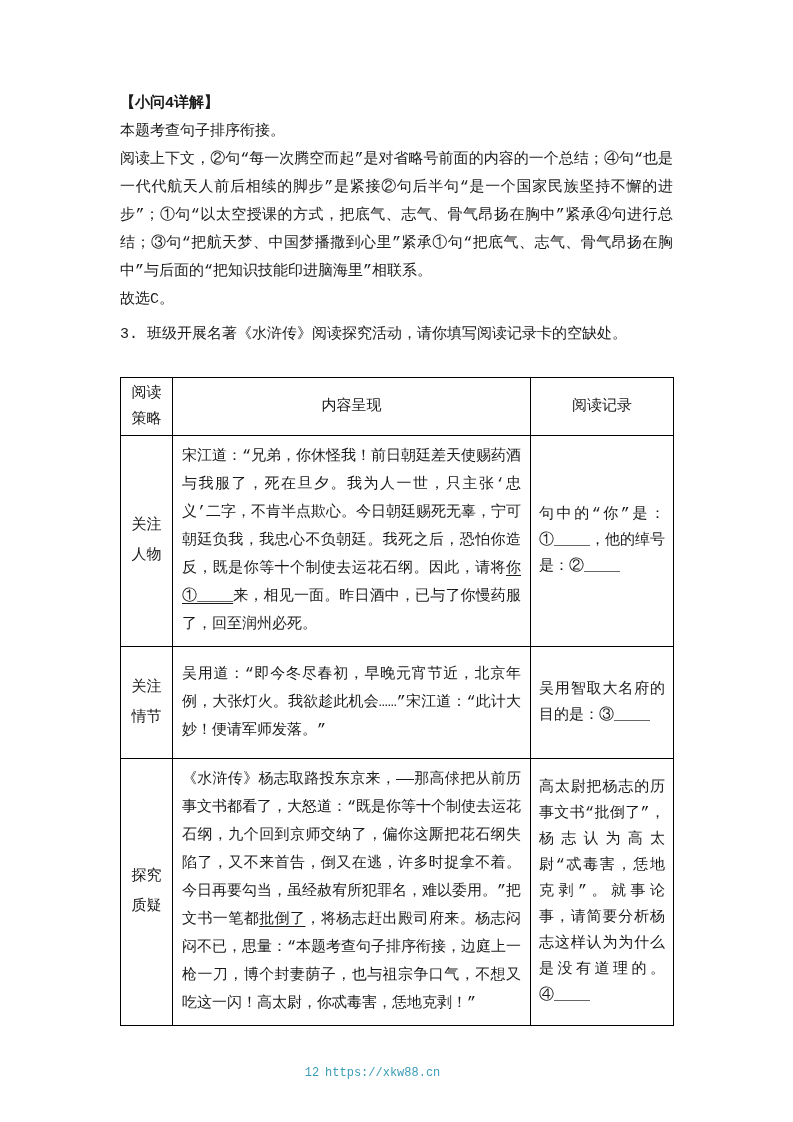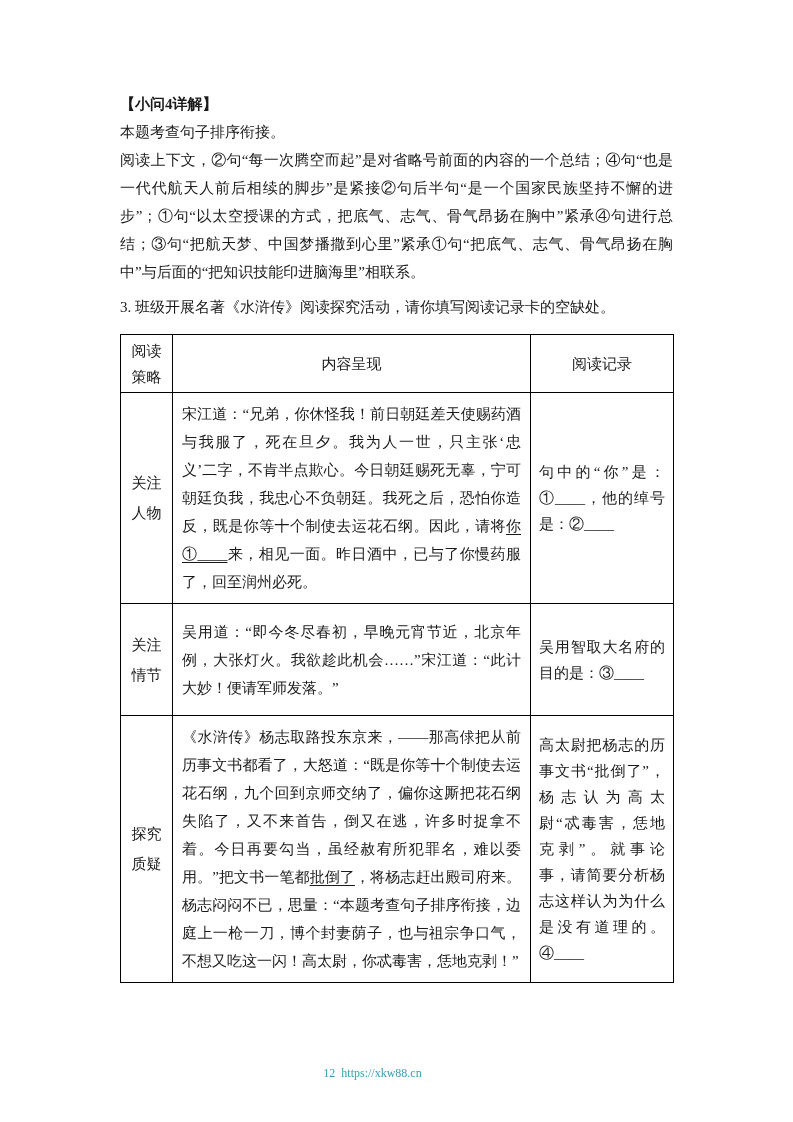--- a/index.html
+++ b/index.html
@@ -4,31 +4,31 @@
 <style>
   * { margin:0; padding:0; box-sizing:border-box; }
   html,body { background:#ffffff; }
   body {
     width:793px; height:1122px;
     font-family:"Liberation Serif","DejaVu Serif",serif;
     color:#1a1a1a;
     position:relative;
     overflow:hidden;
   }
-  .page { position:relative; width:745px; height:1122px; background:#fff; }
+  .page { position:relative; width:745px; height:1122px; background:#fff;font-family:Liberation Mono, monospace; }
   .content { position:absolute; left:120px; top:90px; width:553px; font-size:15px; }
 
   .h-detail { font-weight:bold; line-height:28px; }
   .line     { line-height:28px; }
   .para     { line-height:28px; text-align:justify; text-justify:inter-ideograph; }
   .question { line-height:28px; margin-top:7px; }
 
   table.rec-table {
     border-collapse:collapse; table-layout:fixed;
-    width:553px; margin-top:13px; font-size:15px;
+    width:553px; margin-top:28px; font-size:15px;
   }
   table.rec-table td { border:1px solid #000; vertical-align:middle; }
   .col-strategy { width:52px; }
   .col-content  { width:358px; }
   .col-record   { width:143px; }
 
   td.th { text-align:center; height:58px; line-height:26px; white-space:pre-line; }
   td.strategy-cell { text-align:center; white-space:pre-line; line-height:30px; }
   td.content-cell  { padding:7px 9px;  line-height:28px; text-align:justify; text-justify:inter-ideograph; }
   td.record-cell   { padding:7px 8px;  line-height:26px; text-align:justify; text-justify:inter-ideograph; }
@@ -51,20 +51,21 @@
 </style>
 </head>
 <body>
 
 <div class="page">
   <div class="content">
 
     <div class="h-detail">【小问4详解】</div>
     <div class="line">本题考查句子排序衔接。</div>
     <div class="para">阅读上下文，②句“每一次腾空而起”是对省略号前面的内容的一个总结；④句“也是一代代航天人前后相续的脚步”是紧接②句后半句“是一个国家民族坚持不懈的进步”；①句“以太空授课的方式，把底气、志气、骨气昂扬在胸中”紧承④句进行总结；③句“把航天梦、中国梦播撒到心里”紧承①句“把底气、志气、骨气昂扬在胸中”与后面的“把知识技能印进脑海里”相联系。</div>
+    <div class="line">故选C。</div>
 
     <div class="question">3. 班级开展名著《水浒传》阅读探究活动，请你填写阅读记录卡的空缺处。</div>
 
     <table class="rec-table">
       <colgroup>
         <col class="col-strategy">
         <col class="col-content">
         <col class="col-record">
       </colgroup>
       <tbody>

